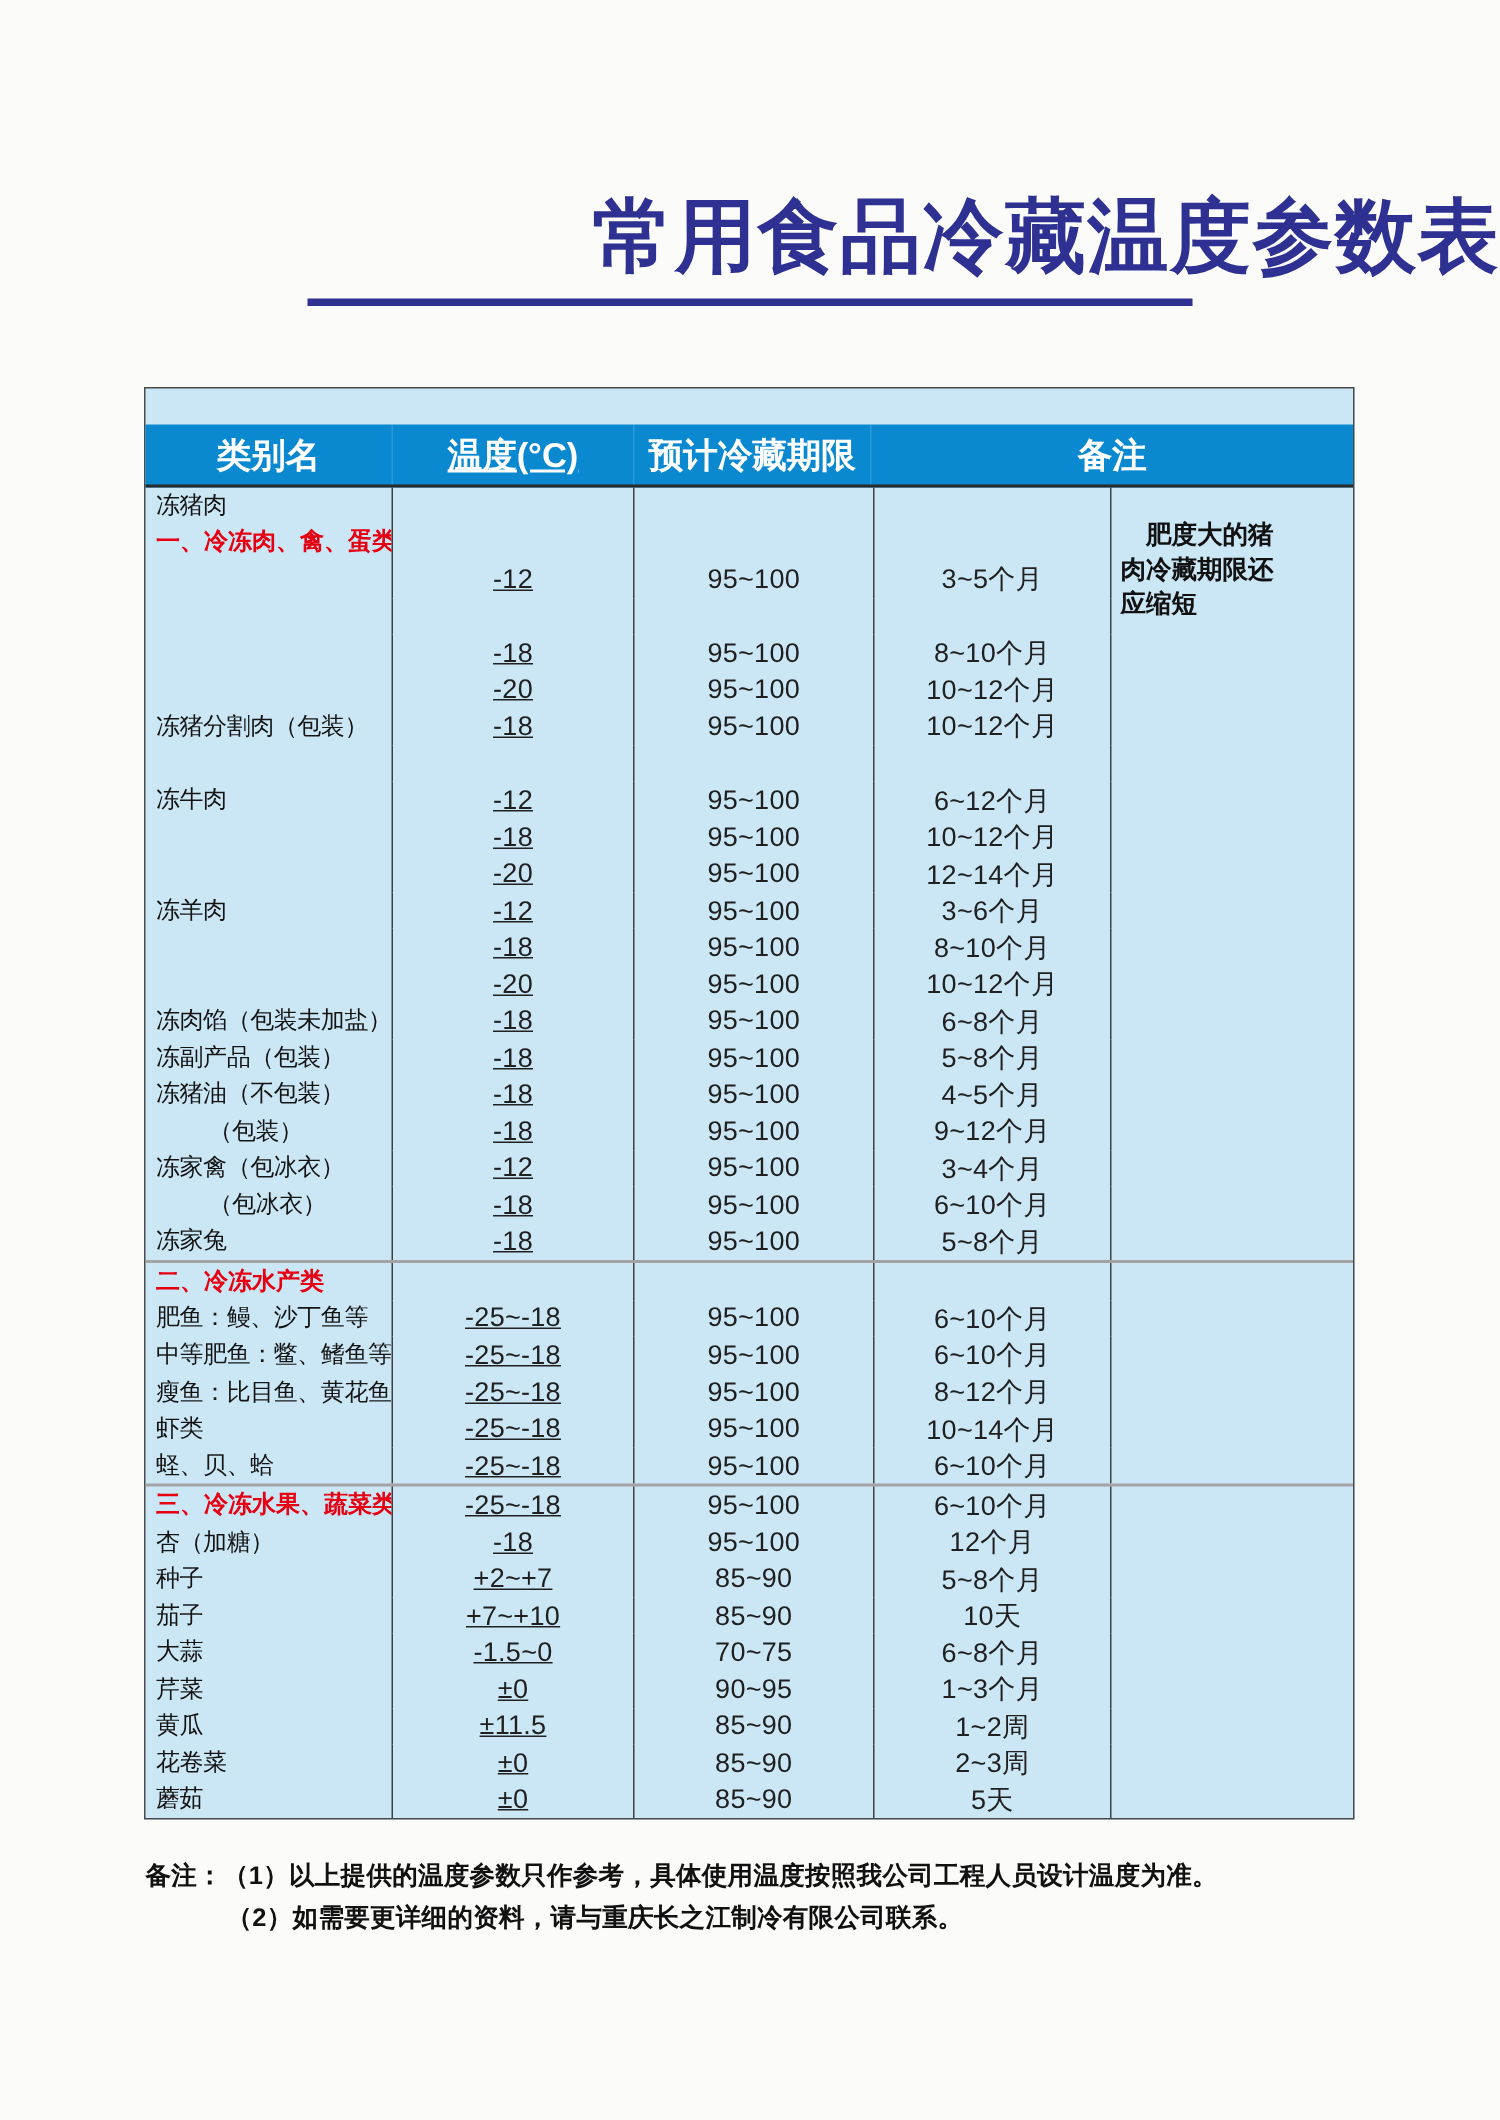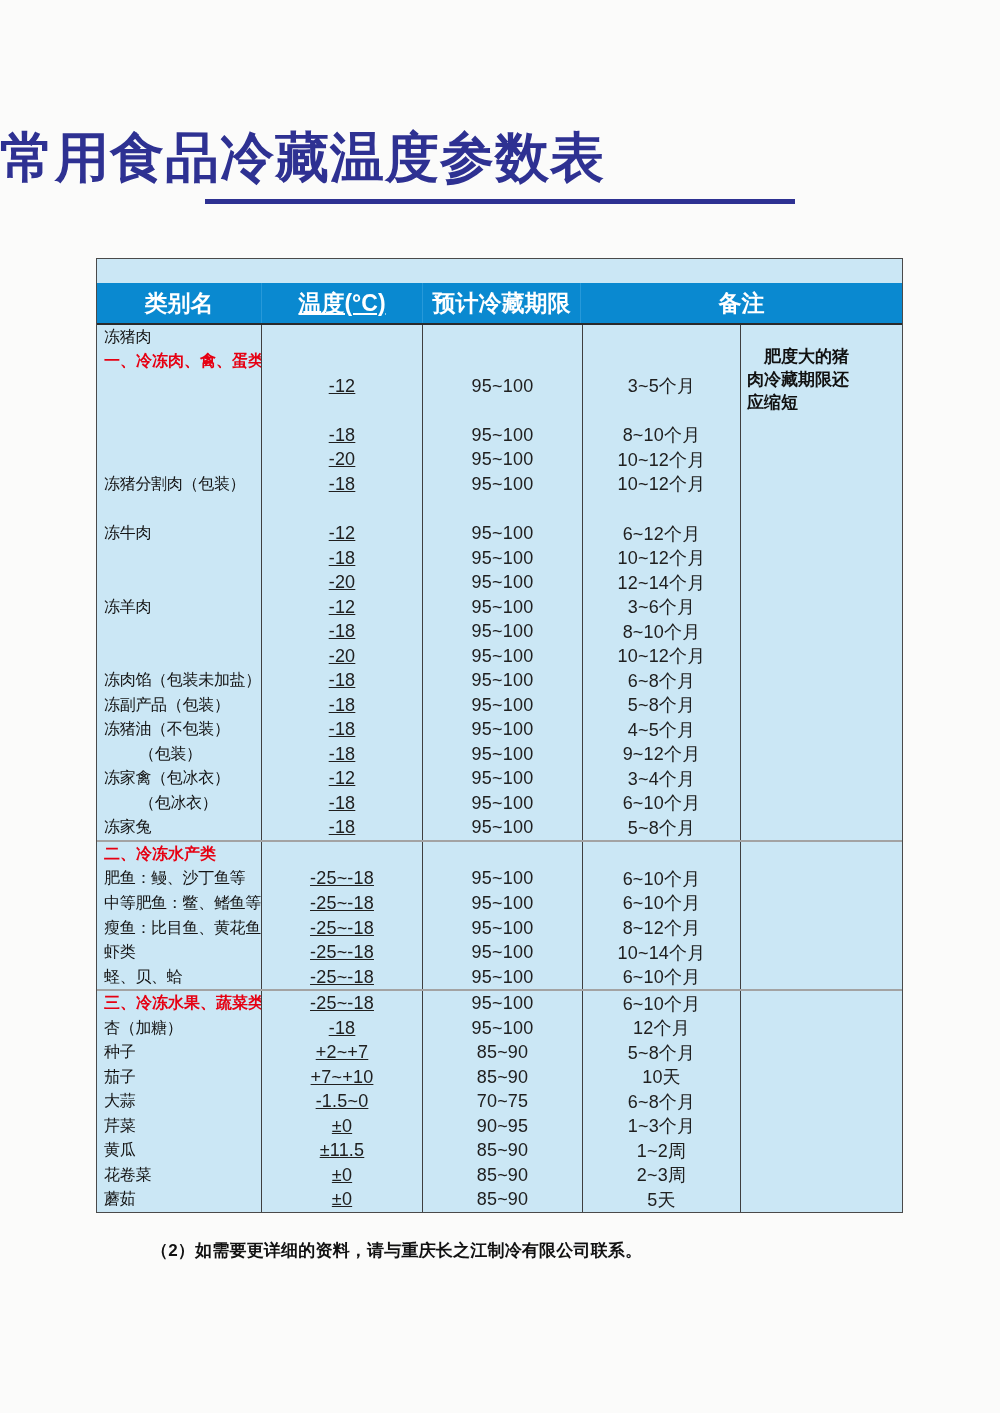--- a/index.html
+++ b/index.html
@@ -13,21 +13,21 @@
   * { box-sizing: border-box; }
   html, body { margin: 0; padding: 0; }
   body {
     width: 1000px; height: 1413px; position: relative;
     background: #fbfbfa;
     font-family: "Liberation Sans", "DejaVu Sans", sans-serif;
     color: var(--ink);
   }
   .page-title {
     position: absolute; top: 122px; left: 0; width: 1000px;
-    text-align: left;
+    text-align: right;
     font-family: "DejaVu Serif", "Liberation Serif", serif;
     font-weight: bold; font-size: 54px; letter-spacing: 1px;
     color: var(--navy);
   }
   .title-underline {
     position: absolute; top: 199px; left: 205px; width: 590px; height: 5px;
     background: var(--navy);
   }
   .ptable {
     position: absolute; top: 258px; left: 96px; width: 807px; height: 955px;
@@ -349,14 +349,15 @@
         <div class="c name col1">蘑茹</div>
         <div class="c num col2">±0</div>
         <div class="c num col3">85~90</div>
         <div class="c num col4">5天</div>
         <div class="c remark col5"></div>
       </div>
     </div>
 </div>
 
 <div class="footnotes">
+  <div class="fn1">备注：（1）以上提供的温度参数只作参考，具体使用温度按照我公司工程人员设计温度为准。</div>
   <div class="fn2">（2）如需要更详细的资料，请与重庆长之江制冷有限公司联系。</div>
 </div>
 
 </body></html>

